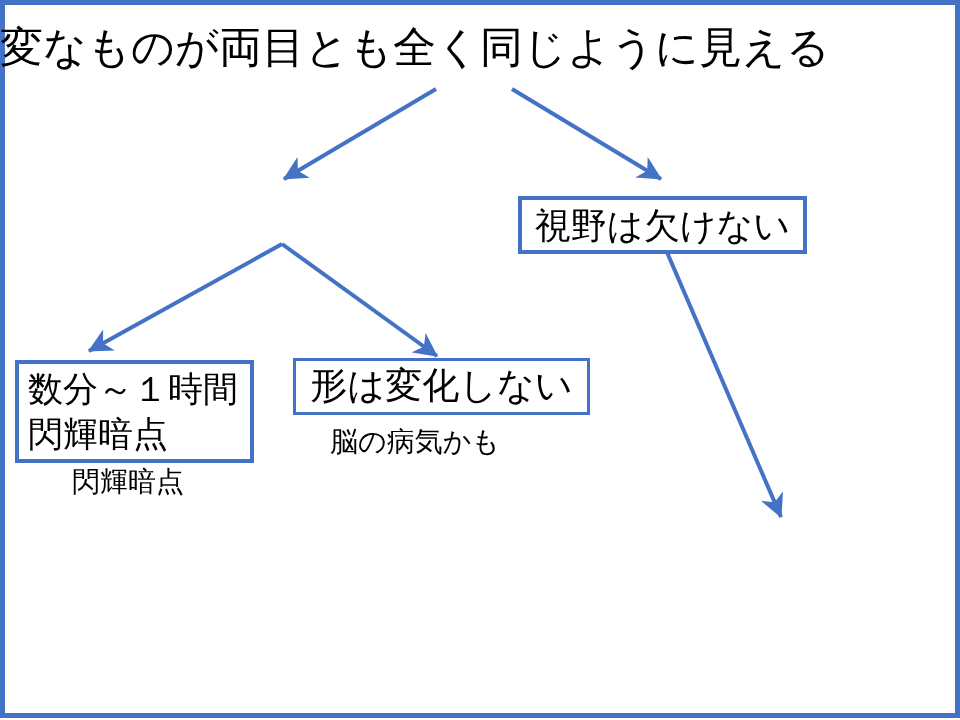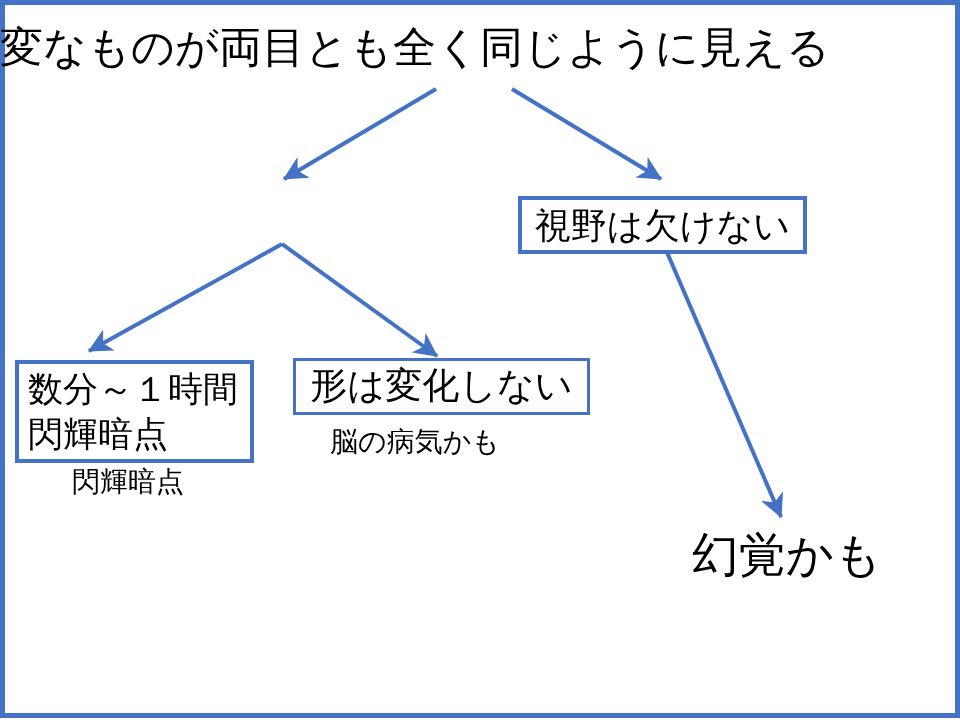--- a/index.html
+++ b/index.html
@@ -117,15 +117,14 @@
     <div>数分～１時間</div>
     <div>閃輝暗点</div>
   </div>
 
   <div class="node node-shape-constant">形は変化しない</div>
 
   <div class="label label-scotoma">閃輝暗点</div>
 
   <div class="label label-brain">脳の病気かも</div>
 
-  <div class="label label-halluc">幻覚かも</div>
 
 </div>
 
 </body></html>

